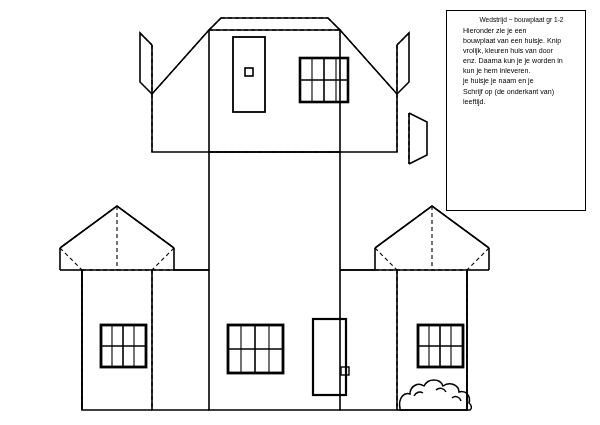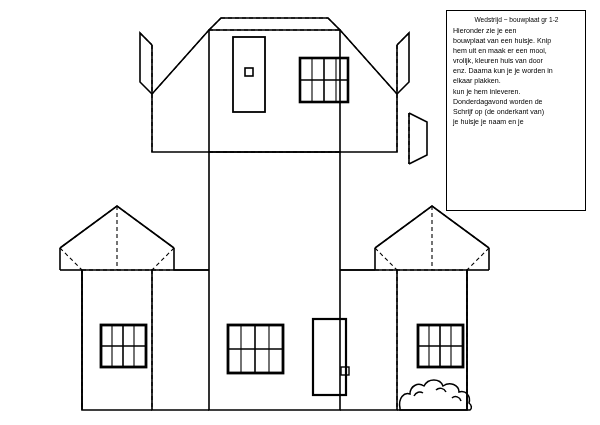--- a/index.html
+++ b/index.html
@@ -28,21 +28,21 @@
   }
   #instructions-box {
     position: absolute;
     left: 446px;
     top: 10px;
     width: 140px;
     height: 201px;
     border: 1px solid #000000;
     background: #ffffff;
     box-sizing: border-box;
-    padding: 4px 5px 2px 6px;
+    padding: 4px 5px 2px 16px;
   }
   #instructions-title {
     font-size: 6.6px;
     line-height: 10px;
     text-align: center;
     white-space: nowrap;
     margin-bottom: 1px;
   }
   .instr-line {
     font-size: 7.1px;
@@ -220,24 +220,22 @@
       </g>
 
     </g>
   </svg>
 
   <div id="instructions-box">
     <div id="instructions-title">Wedstrijd ~ bouwplaat gr 1-2</div>
     <div>
       <div class="instr-line">Hieronder zie je een</div>
       <div class="instr-line">bouwplaat van een huisje. Knip</div>
-      <div class="instr-line">hem uit en maak er een mooi,</div>
       <div class="instr-line">vrolijk, kleuren huis van door</div>
       <div class="instr-line">enz. Daarna kun je je worden in</div>
-      <div class="instr-line">elkaar plakken.</div>
       <div class="instr-line">kun je hem inleveren.</div>
-      <div class="instr-line">Donderdagavond worden de</div>
+      <div class="instr-line">je huisje je naam en je</div>
       <div class="instr-line">Schrijf op (de onderkant van)</div>
-      <div class="instr-line">je huisje je naam en je</div>
+      <div class="instr-line">leeftijd.</div>
     </div>
   </div>
 
 </div>
 
 </body></html>

